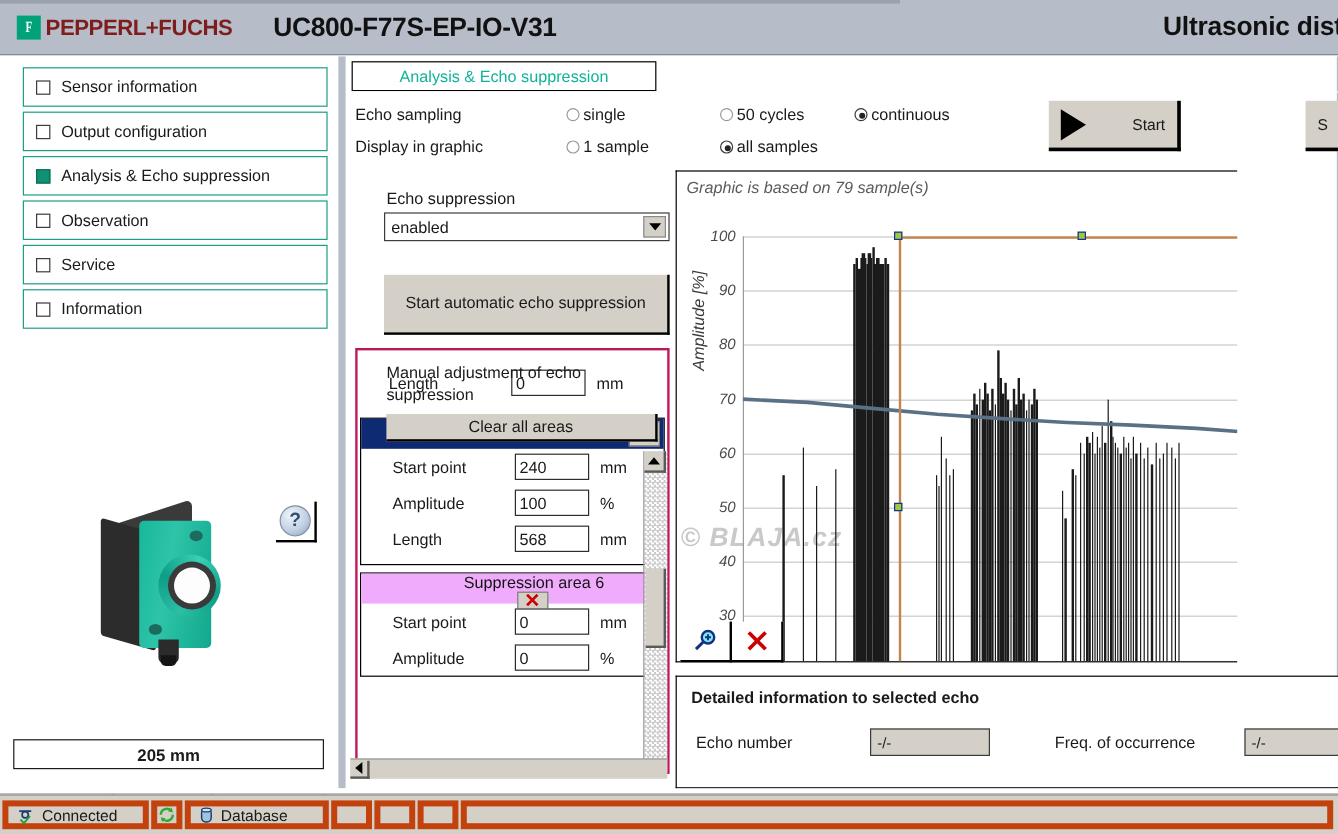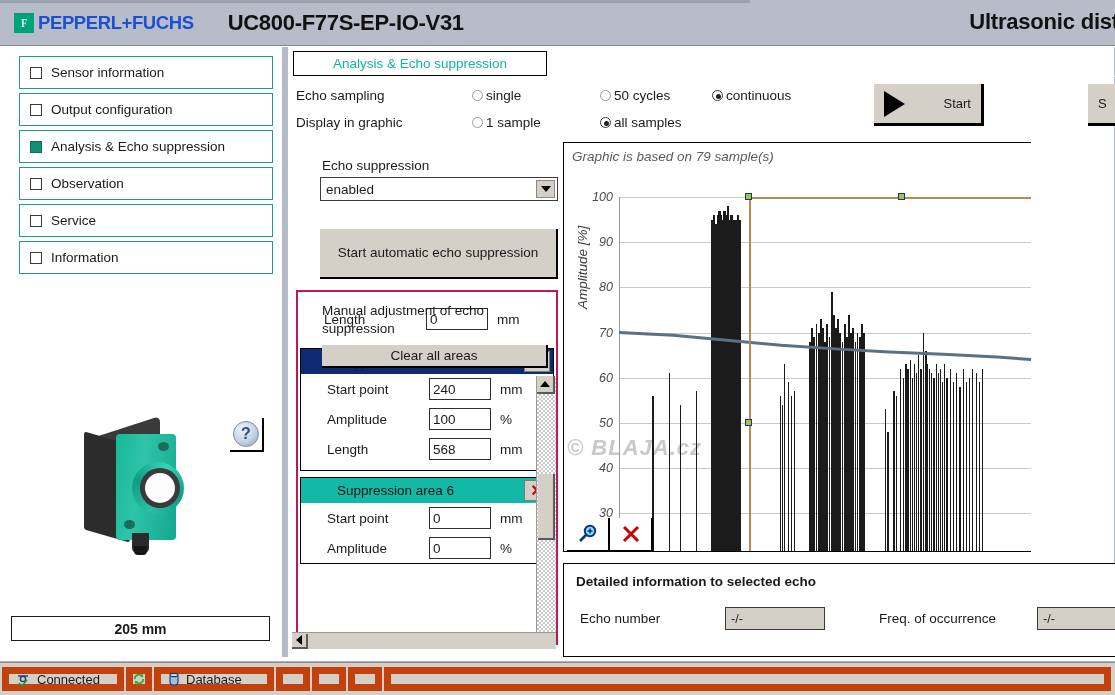--- a/index.html
+++ b/index.html
@@ -18,21 +18,21 @@
     display:flex; align-items:center; overflow:hidden;
   }
   #header .topline{ position:absolute; left:0; top:0; width:750px; height:3px; background:#9aa2ae; }
   .pf-logo{ display:flex; align-items:center; margin-left:14px; }
   .pf-mark{
     width:20px; height:20px; background:#00a27a; position:relative; flex:none;
     display:flex; align-items:center; justify-content:center;
   }
   .pf-mark span{ color:#fff; font-weight:bold; font-size:13px; line-height:1;
     transform:scaleX(.7); font-family:"Liberation Serif", serif; }
-  .pf-name{ font-weight:bold; font-size:18.5px; color:#1d4ed8; margin-left:4px; letter-spacing:-0.4px; }
+  .pf-name{ font-weight:bold; font-size:18.5px; color:#7f1d1d; margin-left:4px; letter-spacing:-0.4px; }
   .model{ font-weight:bold; font-size:22px; color:#111; margin-left:34px; letter-spacing:-0.3px; white-space:nowrap; }
   .headline-right{
     position:absolute; right:-4px; top:9px; font-weight:bold; font-size:22px;
     color:#111; white-space:nowrap; letter-spacing:-0.2px;
   }
 
   
   #left { position:absolute; left:0; top:47px; width:282px; height:610px; background:#fff; }
   .navlist{ padding:9px 9px 0 19px; }
   .navitem{
@@ -182,21 +182,21 @@
   .frow .fl{ width:102px; }
   .fin{ width:62px; height:22px; border:1px solid #2d2d2d; background:#fff;
         display:flex; align-items:center; padding-left:3px; font-size:13.5px; }
   .fu{ margin-left:9px; }
 
   .areablk{ border:1px solid #000; background:#fff; margin:0 2px 6px 2px; }
   .areahdr{
     height:25px; background:#0e2a72; display:flex; align-items:center; justify-content:space-between;
     padding-left:36px; font-size:13.5px; color:#141414;
   }
-  .areahdr.plain{ background:#14b8a6; }
+  .areahdr.plain{ background:#f0abfc;flex-direction:column; }
   .delbtn{
     width:26px; height:21px; background:#d4d0c8; border:1px solid #7a7a7a;
     display:flex; align-items:center; justify-content:center; margin-right:3px;
     color:#d00000; font-weight:bold; font-size:16px; line-height:1;
   }
   
   #vscroll{
     position:absolute; left:536px; top:376px; width:20px; height:272px;
     background:repeating-conic-gradient(#fff 0% 25%, #c9c9c9 0% 50%) 0 0/4px 4px;
     border-left:1px solid #9a9a9a;
@@ -252,21 +252,21 @@
   .drow{ position:absolute; top:43px; display:flex; align-items:center; font-size:13.5px; }
   .dbox{ width:100px; height:23px; background:#d4d0c8; border:1px solid #3a3a3a;
          display:flex; align-items:center; padding-left:5px; font-size:12.5px; }
 
   
   #statusbar{
     position:absolute; left:0; top:662px; width:1115px; height:33px;
     background:#d4d0c8; border-top:1px solid #8e8e8e; display:flex; align-items:center; padding:3px 2px;
   }
   .scell{
-    height:24px; border:7px solid #c2410c; background:#d4d0c8;
+    height:24px; border:5px solid #c2410c; background:#d4d0c8;
     display:flex; align-items:center; padding:0 7px; margin-right:2px; font-size:13px;
   }
   .sicon{ margin-right:6px; display:flex; align-items:center; }
   #aboveStatus{ position:absolute; left:0; top:657px; width:1115px; height:5px; background:#fff;
                 border-bottom:1px solid #b0b0b0; }
   #rightedge{ position:absolute; left:1114px; top:47px; width:1px; height:610px; background:#b6bdc9; }
 </style>
 </head>
 <body>
 

